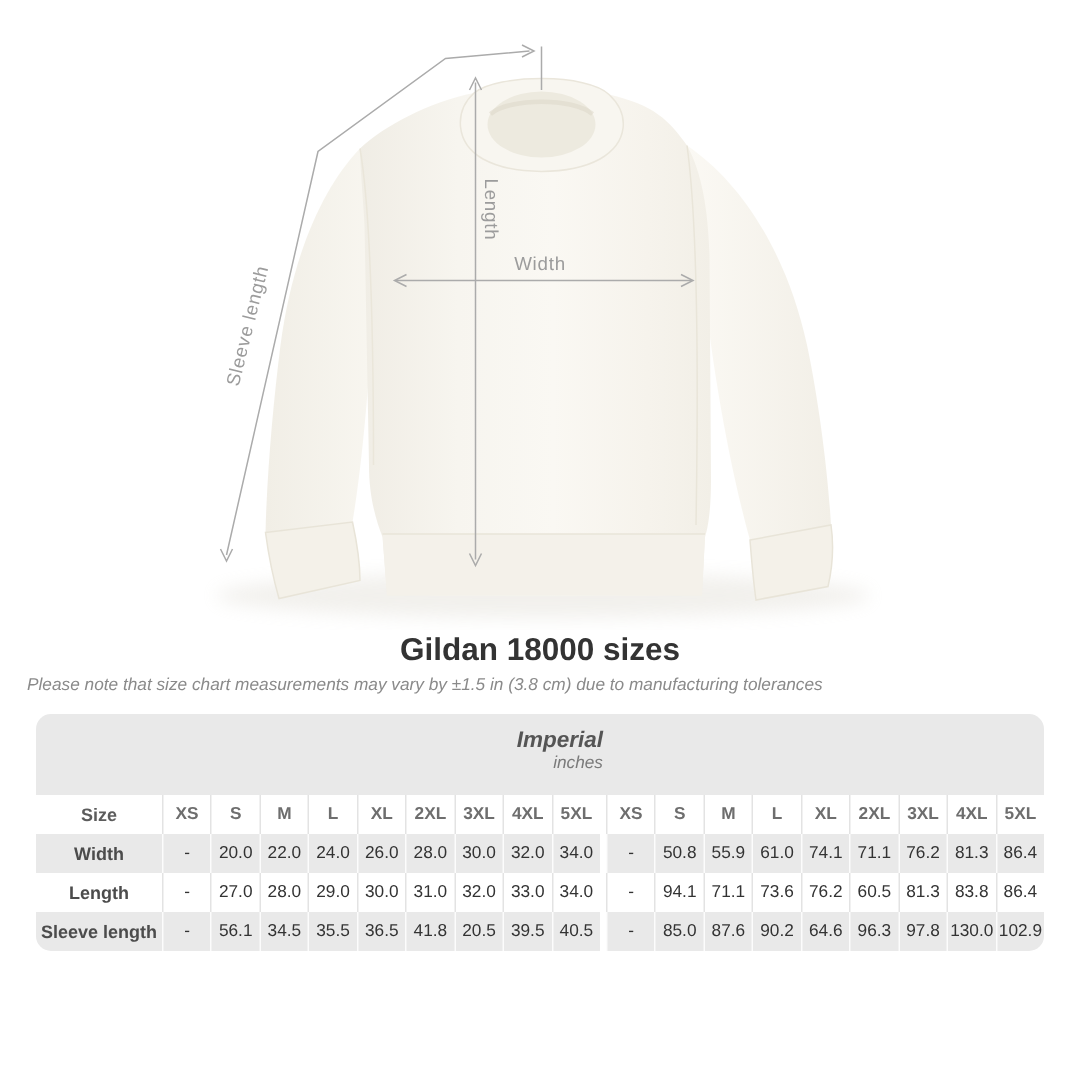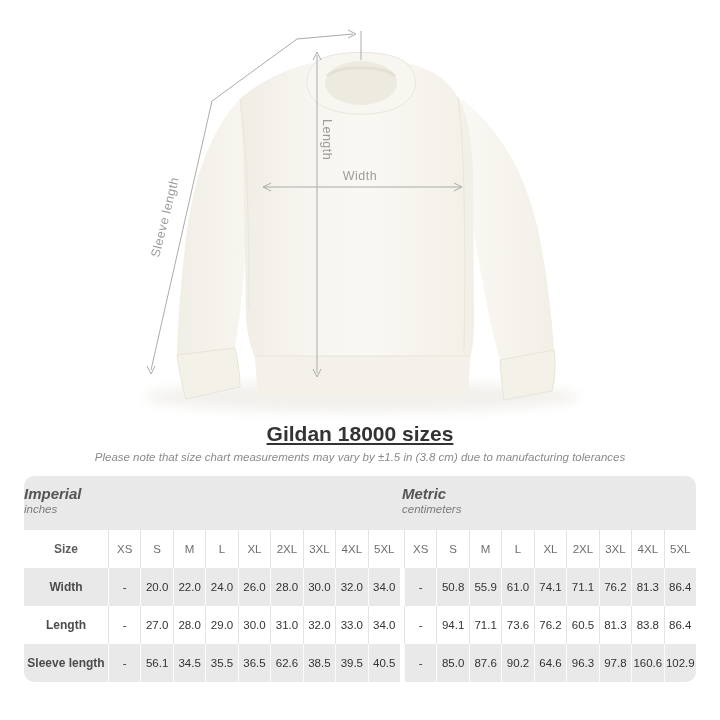--- a/index.html
+++ b/index.html
@@ -9,52 +9,52 @@
     -webkit-font-smoothing:antialiased;
   }
   .illustration{position:relative;width:720px;height:420px;}
   .illustration svg{display:block;width:720px;height:420px;}
 
   .ann-line{stroke:#ababab;stroke-width:1;fill:none;}
   .ann-label{fill:#9c9c9c;font-size:12.5px;letter-spacing:.5px;}
 
   .page-title{
     margin:2px 0 0;text-align:center;
-    font-size:21px;font-weight:bold;color:#333333;text-decoration:underline;
+    font-size:21px;font-weight:bold;color:#333333;
   }
   .note{
-    margin:5px 18px 0;text-align:center;font-style:italic;
+    margin:5px 18px 0;font-style:italic;
     font-size:11.5px;color:#8a8a8a;
   }
 
   .chart{
     width:672px;margin:13px auto 0;border-radius:10px;overflow:hidden;
     background:#ffffff;
   }
   .band{display:flex;background:#e9e9e9;height:54px;box-sizing:border-box;padding-top:9px;}
-  .band .half{text-align:left;}
+  .band .half{text-align:right;}
   .band .half.left{width:378px;}
   .band .half.right{flex:1;}
   .gname{font-size:15px;font-weight:bold;font-style:italic;color:#555555;line-height:17px;}
   .gunit{font-size:11.5px;font-style:italic;color:#7a7a7a;line-height:14px;}
 
   .trow{
     display:grid;
     grid-template-columns:84px repeat(9,1fr) 4px repeat(9,1fr);
-    height:38px;
+    height:26px;
   }
   .trow .c{
     display:flex;align-items:center;justify-content:center;
     font-size:11.5px;color:#333333;
     border-left:1px solid transparent;box-sizing:border-box;
     white-space:nowrap;
   }
   .trow .c:first-child{border-left:none;}
   .trow.head{background:#ffffff;}
-  .trow.head .c{font-weight:normal;color:#6e6e6e;border-left-color:#e3e3e3;}
+  .trow.head .c{font-weight:bold;color:#6e6e6e;border-left-color:#e3e3e3;}
   .trow.head .c.label{font-size:12px;color:#5c5c5c;}
   .row.white{background:#ffffff;}
   .row.white .c{border-left-color:#e3e3e3;}
   .row.gray{background:#e9e9e9;}
   .row.gray .c{border-left-color:rgba(255,255,255,.85);}
   .trow .c.label{font-weight:bold;color:#4c4c4c;font-size:12px;}
   .trow .c.gap{background:#ffffff;border-left:none;}
 </style>
 </head>
 <body>
@@ -132,24 +132,20 @@
   </div>
 
   <h1 class="page-title">Gildan 18000 sizes</h1>
   <p class="note">Please note that size chart measurements may vary by ±1.5 in (3.8 cm) due to manufacturing tolerances</p>
 
   <div class="chart">
     <div class="band">
       <div class="half left">
         <div class="gname">Imperial</div>
         <div class="gunit">inches</div>
-      </div>
-      <div class="half right">
-        <div class="gname">Metric</div>
-        <div class="gunit">centimeters</div>
       </div>
     </div>
     <div class="trow head" id="thead">
         <div class="c label">Size</div>
         <div class="c colh">XS</div>
         <div class="c colh">S</div>
         <div class="c colh">M</div>
         <div class="c colh">L</div>
         <div class="c colh">XL</div>
         <div class="c colh">2XL</div>
@@ -212,31 +208,31 @@
           <div class="c">83.8</div>
           <div class="c">86.4</div>
         </div>
         <div class="trow row gray">
           <div class="c label">Sleeve length</div>
           <div class="c">-</div>
           <div class="c">56.1</div>
           <div class="c">34.5</div>
           <div class="c">35.5</div>
           <div class="c">36.5</div>
-          <div class="c">62.6</div>
-          <div class="c">38.5</div>
+          <div class="c">41.8</div>
+          <div class="c">20.5</div>
           <div class="c">39.5</div>
           <div class="c">40.5</div>
           <div class="c gap"></div>
           <div class="c">-</div>
           <div class="c">85.0</div>
           <div class="c">87.6</div>
           <div class="c">90.2</div>
           <div class="c">64.6</div>
           <div class="c">96.3</div>
           <div class="c">97.8</div>
-          <div class="c">160.6</div>
+          <div class="c">130.0</div>
           <div class="c">102.9</div>
         </div>
       </div>
   </div>
 
 </div>
 
 </body></html>

